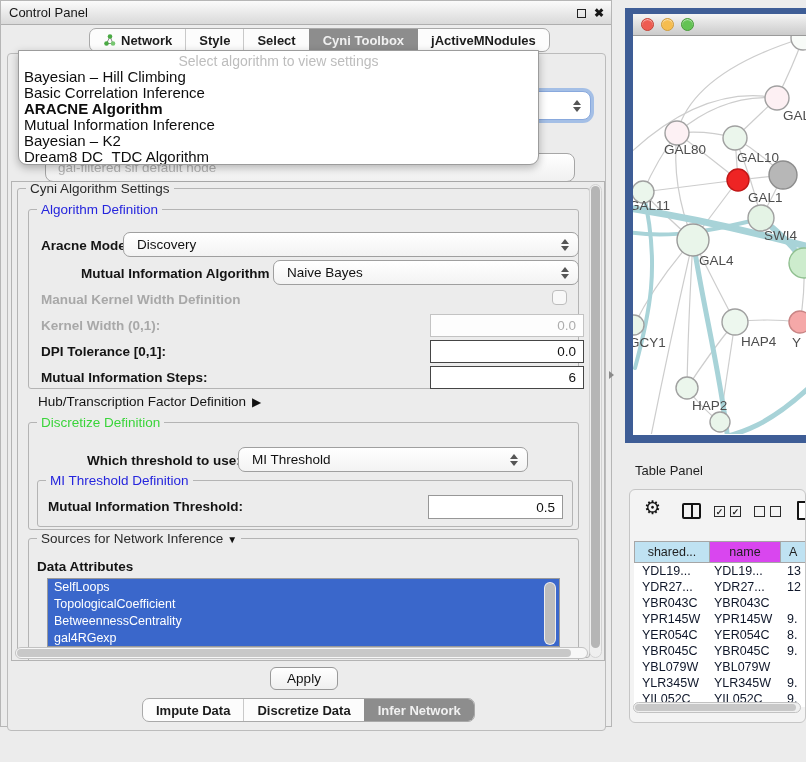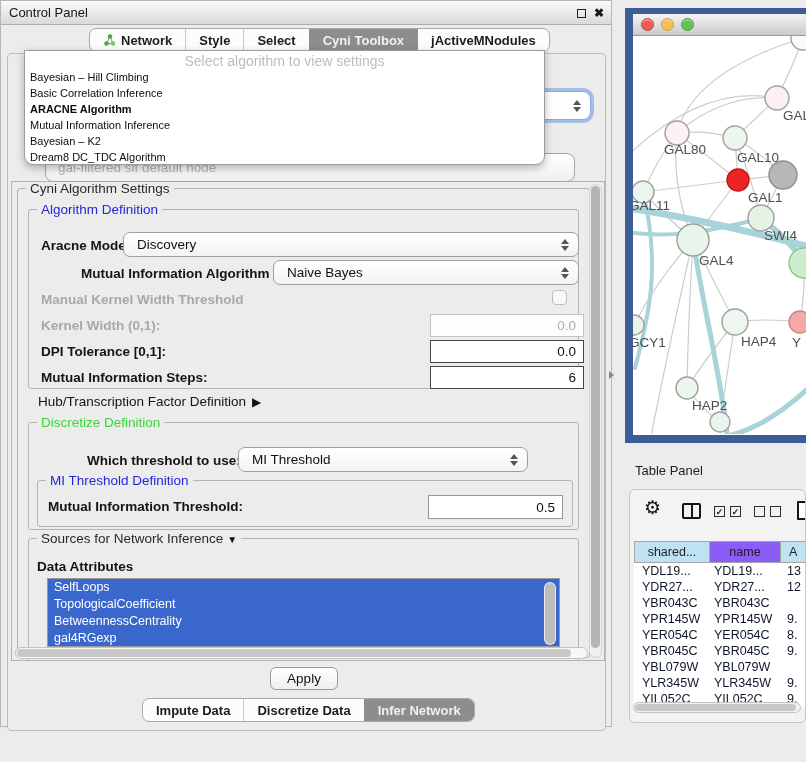--- a/index.html
+++ b/index.html
@@ -33,25 +33,25 @@
 
   
   .combo-frag-focus { position:absolute; left:300px; top:90px; width:290px; height:29px;
     background:#fff; border:1px solid #89a9dd; border-radius:8px;
     box-shadow:0 0 0 3px rgba(105,155,225,.55); z-index:10; }
   .combo-frag-net { position:absolute; left:44px; top:152px; width:530px; height:29px;
     background:linear-gradient(#ffffff,#f0f0f0); border:1px solid #a6a6a6; border-radius:8px;
     z-index:10; display:flex; align-items:center; padding-left:12px; font-size:13.5px; color:#b2b2b2; }
 
   
-  .dropdown { position:absolute; left:23px; top:49px; width:521px; height:115px; background:#ffffff;
+  .dropdown { position:absolute; left:17px; top:49px; width:521px; height:115px; background:#ffffff;
     border:1px solid #9c9c9c; border-radius:0 0 9px 9px; box-shadow:0 3px 8px rgba(0,0,0,.28);
     z-index:30; overflow:hidden; }
   .dd-placeholder { font-size:14px; color:#bdbdbd; text-align:center; padding-top:2px; height:18px; }
-  .dd-item { font-size:11px; color:#0d0d0d; padding:0 5px; height:16px; line-height:16px; white-space:nowrap; }
+  .dd-item { font-size:15px; color:#0d0d0d; padding:0 5px; height:16px; line-height:16px; white-space:nowrap; }
   .dd-bold { font-weight:bold; }
 
   
   .viewport { position:absolute; left:10px; top:180px; width:594px; height:480px;
     border:1px solid #b3b3b3; background:#ececec; overflow:hidden; }
   .group { position:absolute; border:1px solid #b4b4b4; border-radius:3px; }
   .group-title { position:absolute; top:-8px; left:8px; background:#ececec; padding:0 4px;
     font-size:13.5px; white-space:nowrap; }
   .t-black { color:#2a2a2a; } .t-blue { color:#2525dd; } .t-green { color:#3bd43b; }
 
@@ -118,21 +118,21 @@
   .gear { position:absolute; left:14px; top:8px; font-size:19px; color:#141414; line-height:1; }
   .cols-icon { position:absolute; left:52px; top:13px; width:19px; height:16px;
     border:2px solid #141414; border-radius:2px; }
   .cols-icon::after { content:""; position:absolute; left:6.5px; top:0; bottom:0; width:2px; background:#141414; }
   .cb { position:absolute; width:11px; height:11px; border:1.5px solid #2c2c2c;
     display:flex; align-items:center; justify-content:center;
     font-size:9px; font-weight:bold; color:#1b1b1b; top:16px; }
   .doc-icon { position:absolute; left:167px; top:11px; width:15px; height:19px;
     border:2px solid #141414; border-radius:1px; background:#fff; }
   .tp-header { position:absolute; left:4px; top:51px; height:22px; display:flex; }
-  .th { height:22px; border:1px solid #a6a6a6; border-left:none; background:#8b5cf6;
+  .th { height:22px; border:1px solid #a6a6a6; border-left:none; background:#d946ef;
     font-size:12.5px; color:#1f1f1f; display:flex; align-items:center; justify-content:center; }
   .th:first-child { border-left:1px solid #a6a6a6; }
   .th-sel { background:#bfe2f2; }
   .th:nth-child(1){ width:76px; } .th:nth-child(2){ width:71px; } .th:nth-child(3){ width:60px; justify-content:flex-start; padding-left:8px; }
   .tp-body { position:absolute; left:4px; top:73px; width:210px; height:144px; background:#fff; }
   .tr { display:flex; height:16px; }
   .td { font-size:12.5px; color:#0f172a; line-height:16px; white-space:nowrap; overflow:hidden; }
   .td0 { width:76px; padding-left:8px; } .td1 { width:71px; padding-left:4px; } .td2 { width:60px; padding-left:6px; }
   .tp-hscroll { left:3px; top:212px; width:168px; height:11px; background:#f0f0f0; }
 
@@ -227,21 +227,21 @@
 
           <span class="lbl" style="left:12px; top:56px;padding-left:40px;">Mutual Information Algorithm Type:</span>
           <div class="combo" style="left:244px; top:50px; width:306px;">
             <span>Naive Bayes</span>
             <span class="stepper">
                 <i class="up"></i>
                 <i class="dn"></i>
               </span>
           </div>
 
-          <span class="lbl lbl-dis" style="left:12px; top:82px;">Manual Kernel Width Threshold</span>
+          <span class="lbl lbl-dis" style="left:12px; top:82px;">Manual Kernel Width Definition</span>
           <span class="checkbox" style="left:523px; top:80px;"></span>
 
           <span class="lbl lbl-dis" style="left:12px; top:108px;">Kernel Width (0,1):</span>
           <input class="field field-dis" style="left: 401px; top: 104px; width: 154px;" readonly="" value="0.0">
 
           <span class="lbl" style="left:12px; top:134px;">DPI Tolerance [0,1]:</span>
           <input class="field" style="left: 401px; top: 130px; width: 154px;" readonly="" value="0.0">
 
           <span class="lbl" style="left:12px; top:160px;">Mutual Information Steps:</span>
           <input class="field" style="left: 401px; top: 156px; width: 154px;" readonly="" value="6">

